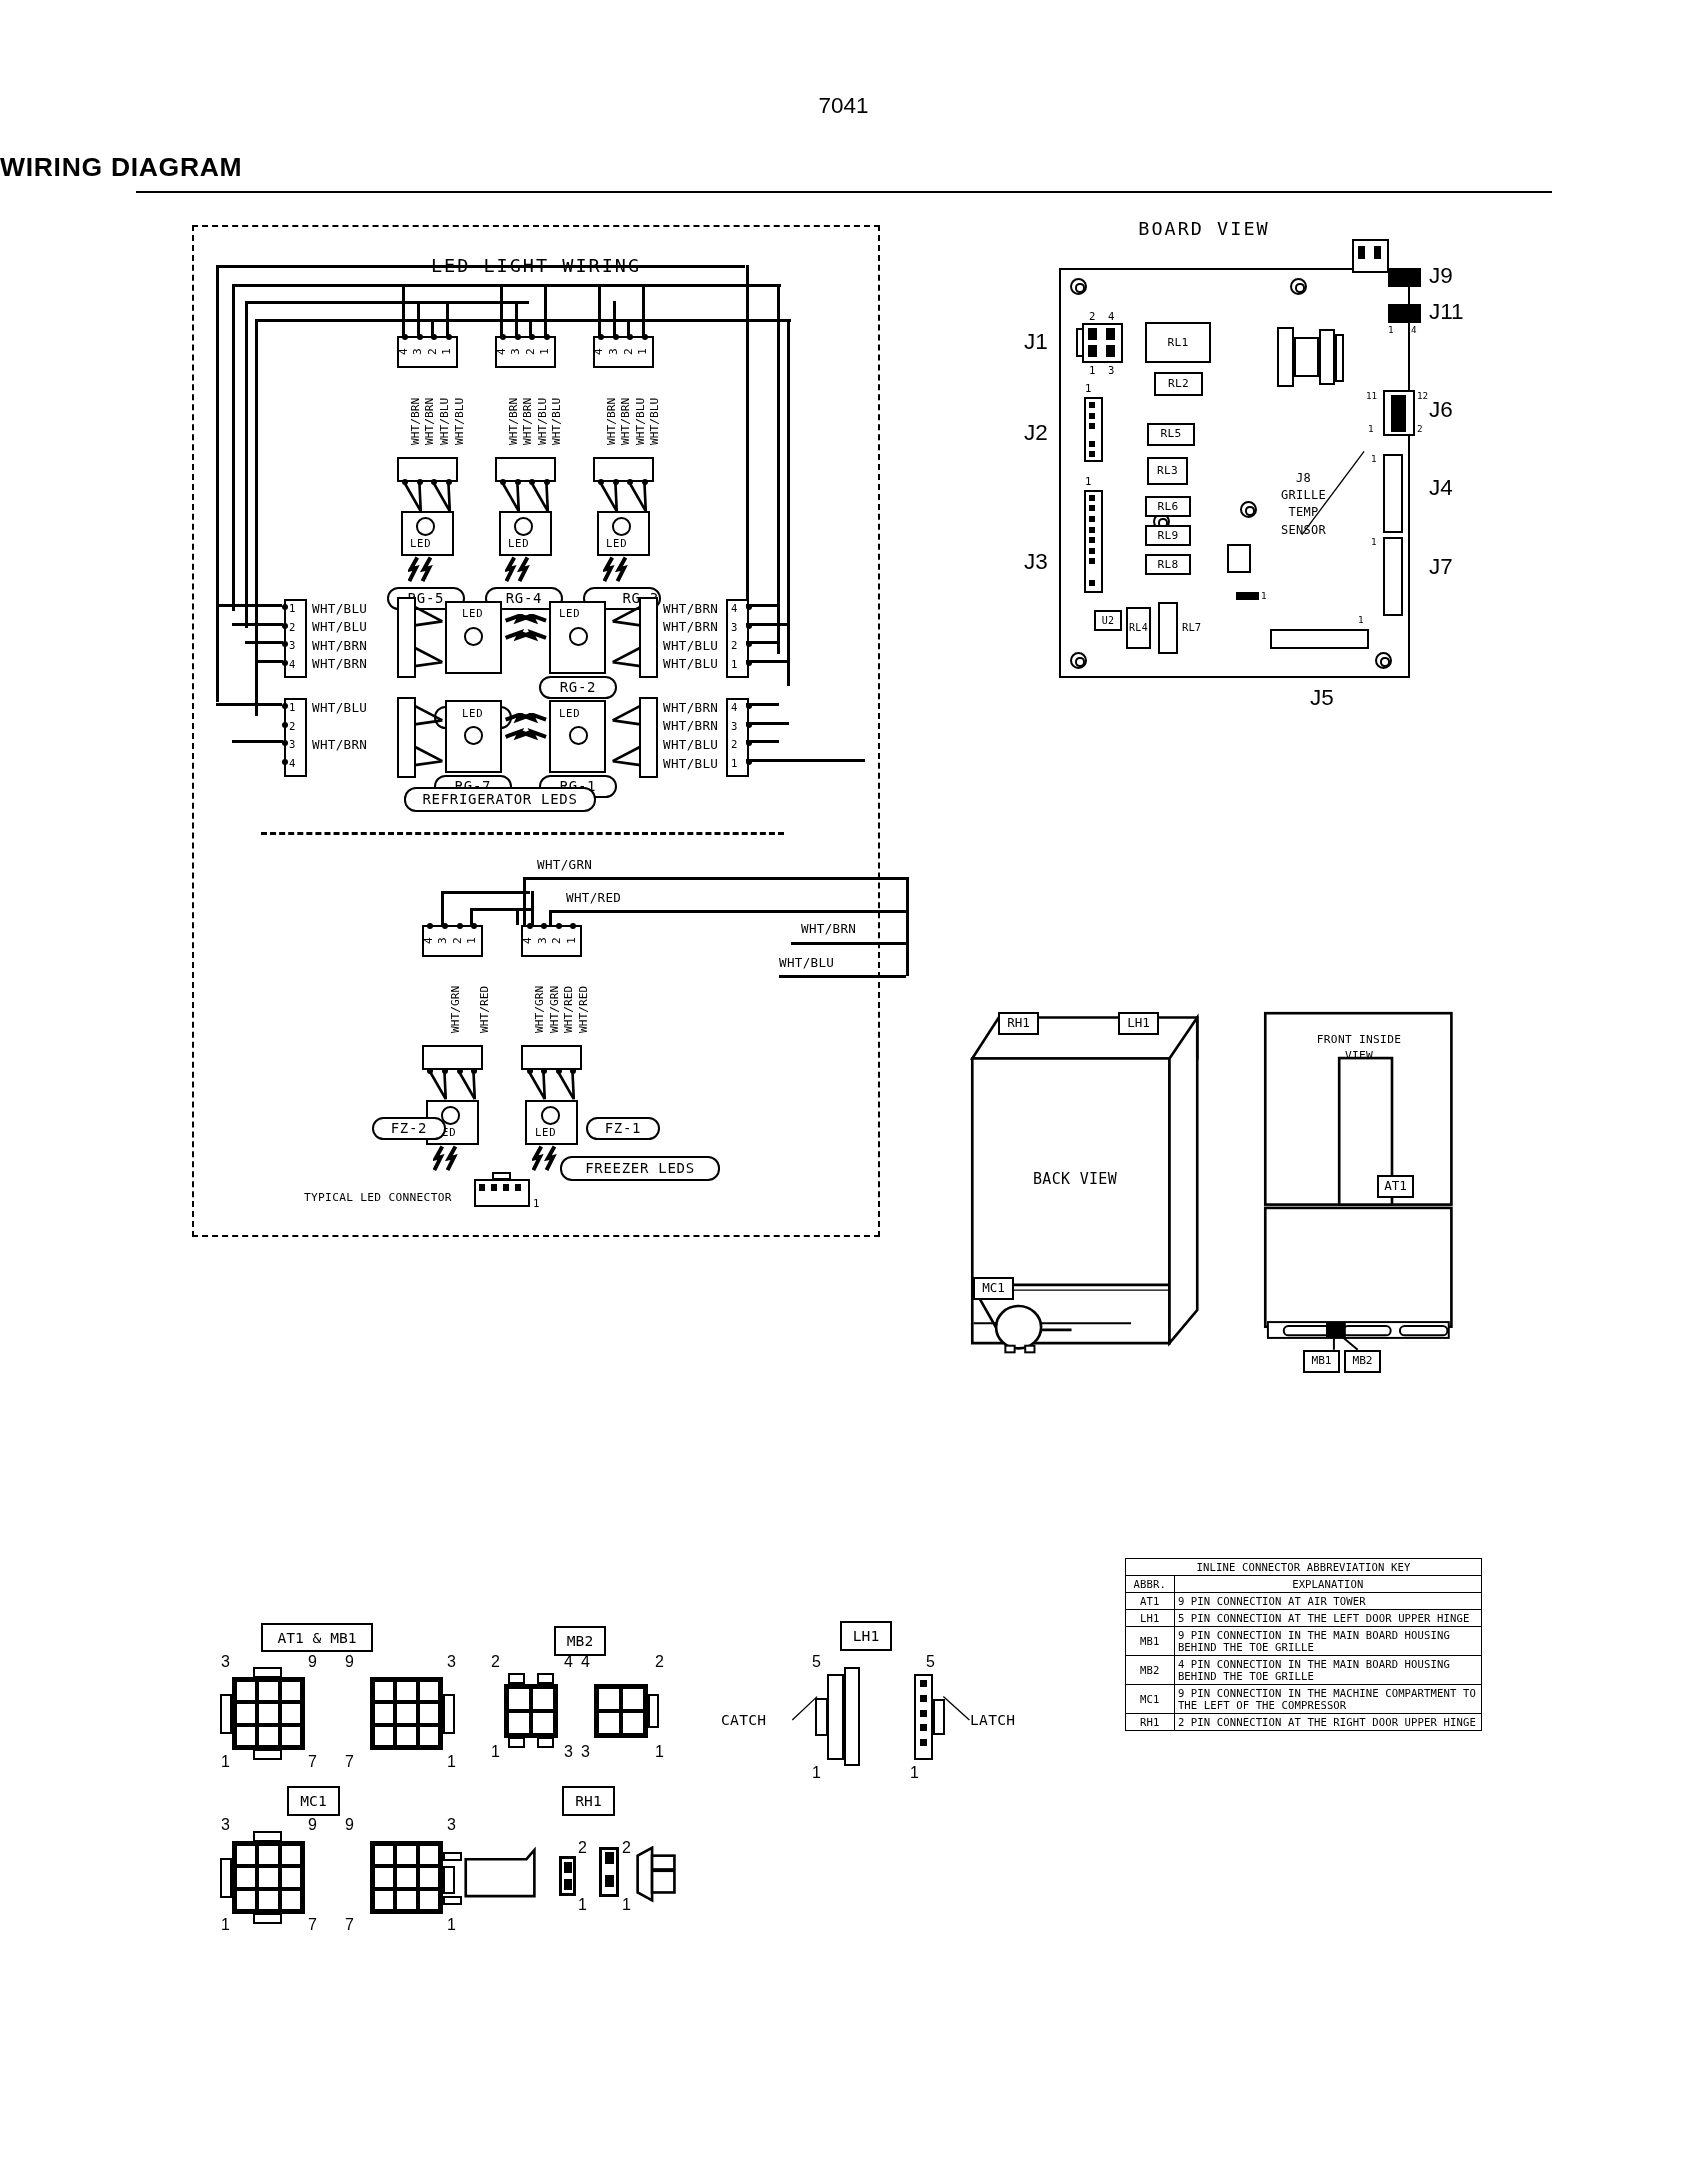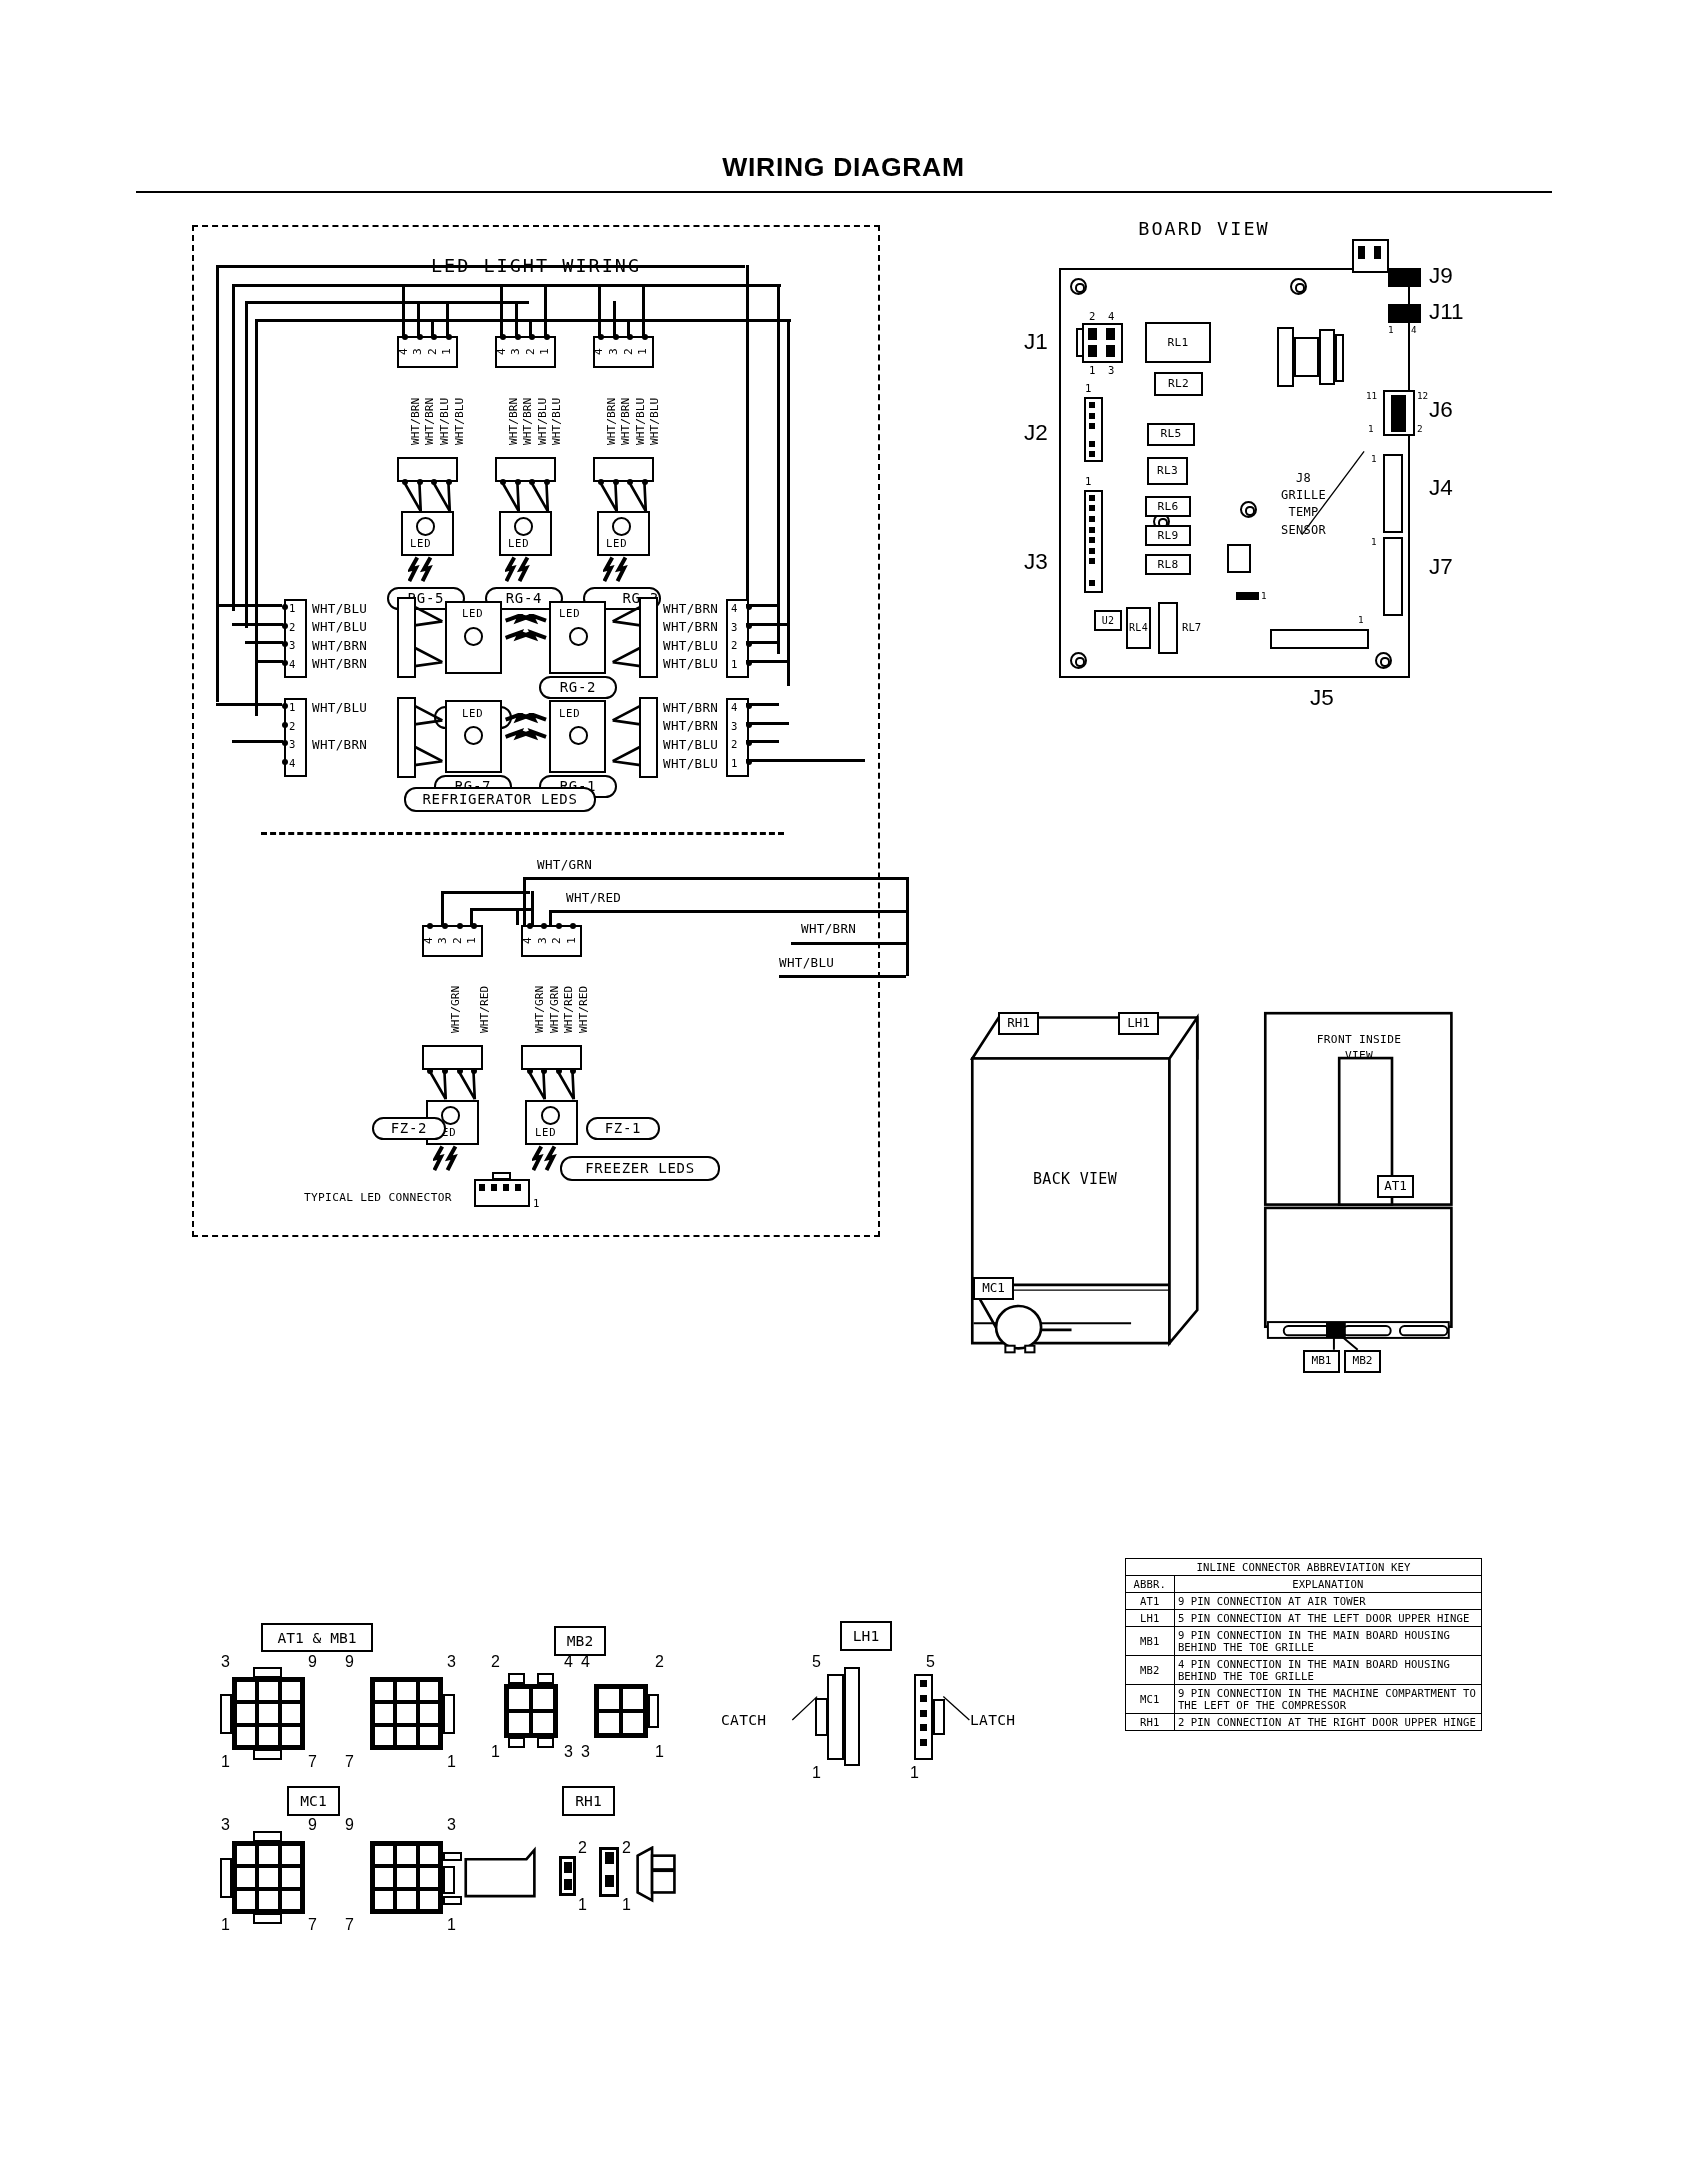--- a/index.html
+++ b/index.html
@@ -2,21 +2,21 @@
 <html style="font-size:10.6px"><head>
 <meta charset="utf-8">
 <style>
   html,body{margin:0;padding:0;background:#fff;}
   body{width:1687px;height:2183px;position:relative;font-family:"DejaVu Sans Mono",monospace;color:#000;}
   .pg{position:absolute;left:0;top:0;width:1687px;height:2183px;}
   .abs{position:absolute;}
   .ctr{text-align:center;}
   
   #doc-num{left:0;top:93px;width:1687px;font-family:"Liberation Sans",sans-serif;font-size:22.5px;text-align:center;}
-  #doc-title{left:0;top:152px;width:1687px;font-family:"Liberation Sans",sans-serif;font-size:26.5px;font-weight:bold;text-align:center;letter-spacing:0.7px;}
+  #doc-title{left:0;top:152px;width:1687px;font-family:"Liberation Sans",sans-serif;font-size:26.5px;font-weight:bold;text-align:left;letter-spacing:0.7px;}
   #hdr-rule{left:136px;top:191px;width:1416px;height:2px;background:#000;}
   
   .wire{background:#000;position:absolute;}
   .wh{height:3.3px;}
   .wv{width:3.3px;}
   .box{position:absolute;border:2.6px solid #000;background:#fff;box-sizing:border-box;}
   .thinbox{position:absolute;border:2px solid #000;background:#fff;box-sizing:border-box;}
   .lbl{position:absolute;font-size:12.6px;letter-spacing:0.3px;white-space:nowrap;}
   .lbl-sm{position:absolute;font-size:10.6px;white-space:nowrap;}
   .lbl-xs{position:absolute;font-size:9.3px;white-space:nowrap;}
@@ -60,20 +60,21 @@
          display:grid;grid-template-columns:1fr 1fr;grid-template-rows:1fr 1fr;}
   .grid4 > i{border:2px solid #000;box-sizing:border-box;}
   .grid5{position:absolute;border:2.6px solid #000;background:#fff;box-sizing:border-box;}
   .cnum{position:absolute;font-family:"Liberation Sans",sans-serif;font-size:16px;}
 </style>
 </head>
 <body>
 
 <div class="pg">
 
+  <div class="abs" id="doc-num">7041</div>
   <div class="abs" id="doc-title">WIRING DIAGRAM</div>
   <div class="abs" id="hdr-rule"></div>
 
   <div class="abs" id="led-panel"></div>
   <div class="abs" id="led-panel-title">LED LIGHT WIRING</div>
 
   <div class="wire wh abs" style="left:232px;top:284px;width:549px;"></div>
   <div class="wire wh abs" style="left:245px;top:301px;width:284px;"></div>
   <div class="wire wh abs" style="left:255px;top:319px;width:536px;"></div>
 

